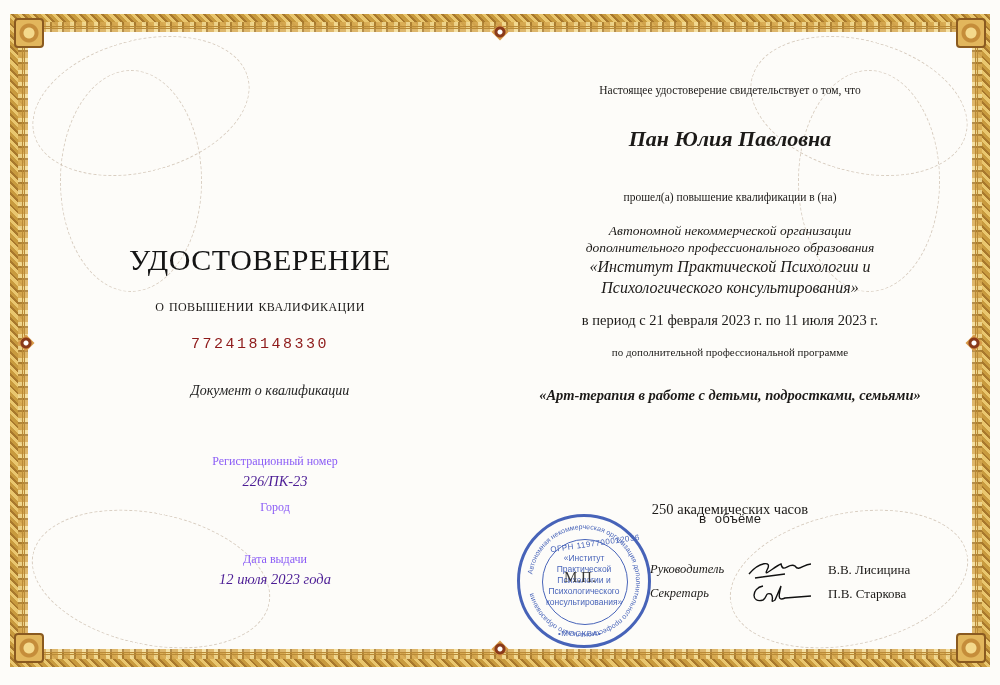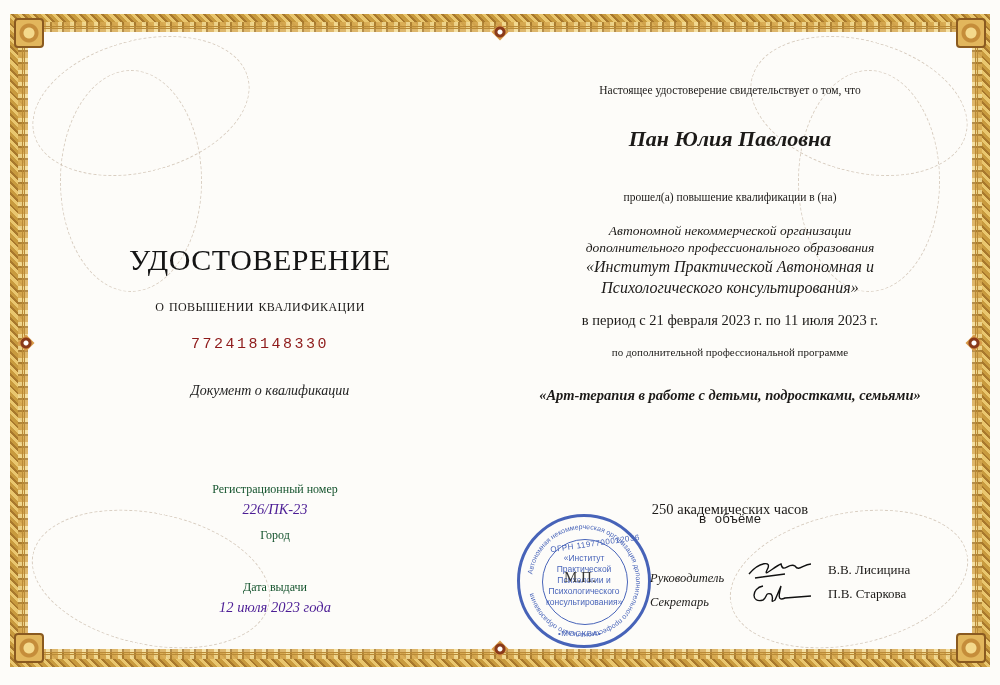--- a/index.html
+++ b/index.html
@@ -80,21 +80,21 @@
       margin-top: 20px; font-family: "Liberation Mono", "DejaVu Sans Mono", monospace;
       font-size: 15px; letter-spacing: 2.5px; color: #8e1a1a;
     }
     .doc-type {
       position: absolute; left: 120px; top: 383px; width: 300px; text-align: center;
       font-style: italic; font-size: 14px; color: #222;
     }
     .meta-block {
       position: absolute; left: 150px; width: 250px; text-align: center;
     }
-    .meta-label { font-size: 12px; color: #14532d; margin-top: 28px; }
+    .meta-label { font-size: 12px; color: #8b5cf6; }
     .meta-value { font-size: 14.5px; font-style: italic; margin-top: 4px; color: #4c1d95; }
 
     
     .right-col { position: absolute; left: 520px; width: 420px; text-align: center; }
     .intro { top: 84px; font-size: 11.5px; }
     .person-name { top: 126px; font-size: 22px; font-weight: bold; font-style: italic; }
     .passed { top: 191px; font-size: 11.5px; }
     .org {
       top: 222px; font-weight: normal; font-style: italic; line-height: 17px;
     }
@@ -135,21 +135,21 @@
       position: absolute; left: 30px; top: 22px; font-family: "Liberation Sans", sans-serif;
       font-size: 8px; transform: rotate(-8deg); letter-spacing: 0.5px;
     }
     .stamp-city {
       position: absolute; left: 38px; top: 112px; font-family: "Liberation Sans", sans-serif;
       font-size: 8px; letter-spacing: 0.5px;
     }
 
     
     .sig-row { position: absolute; left: 650px; width: 300px; height: 24px; }
-    .sig-role { position: absolute; left: 0; font-style: italic; font-size: 12.5px; margin-top: 9px; }
+    .sig-role { position: absolute; left: 0; font-style: italic; font-size: 12.5px; }
     .sig-mark { position: absolute; left: 95px; top: -6px; width: 70px; height: 28px; }
     .sig-name { position: absolute; left: 178px; font-size: 13px; font-family: Liberation Serif, serif; }
   </style>
 </head>
 <body>
 
 <div class="certificate">
 
   <div class="border-outer"></div>
   <div class="border-band-top"></div>
@@ -192,21 +192,21 @@
     <div class="meta-label">Дата выдачи</div>
     <div class="meta-value">12 июля 2023 года</div>
   </div>
 
   <div class="right-col intro">Настоящее удостоверение свидетельствует о том, что</div>
   <div class="right-col person-name">Пан Юлия Павловна</div>
   <div class="right-col passed">прошел(а) повышение квалификации в (на)</div>
   <div class="right-col org">
     <span class="l1">Автономной некоммерческой организации</span>
     <span class="l2">дополнительного профессионального образования</span>
-    <span class="l3">«Институт Практической Автономная и</span>
+    <span class="l3">«Институт Практической Психологии и</span>
     <span class="l4">Психологического консультирования»</span>
   </div>
   <div class="right-col period">в период с 21 февраля 2023 г. по 11 июля 2023 г.</div>
   <div class="right-col program-label">по дополнительной профессиональной программе</div>
   <div class="right-col program-name">«Арт-терапия в работе с детьми, подростками, семьями»</div>
   <div class="right-col volume-label">в объёме</div>
   <div class="right-col volume-value">250 академических часов</div>
 
   <div class="stamp">
     <svg class="stamp-ring-text" viewBox="0 0 128 128">

